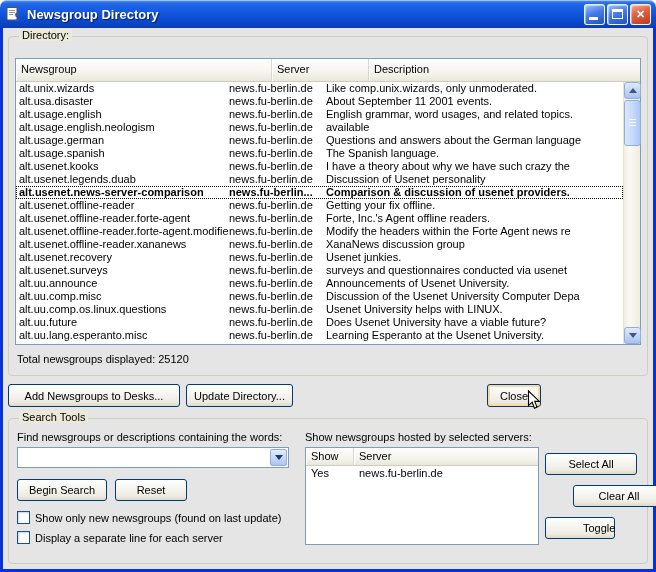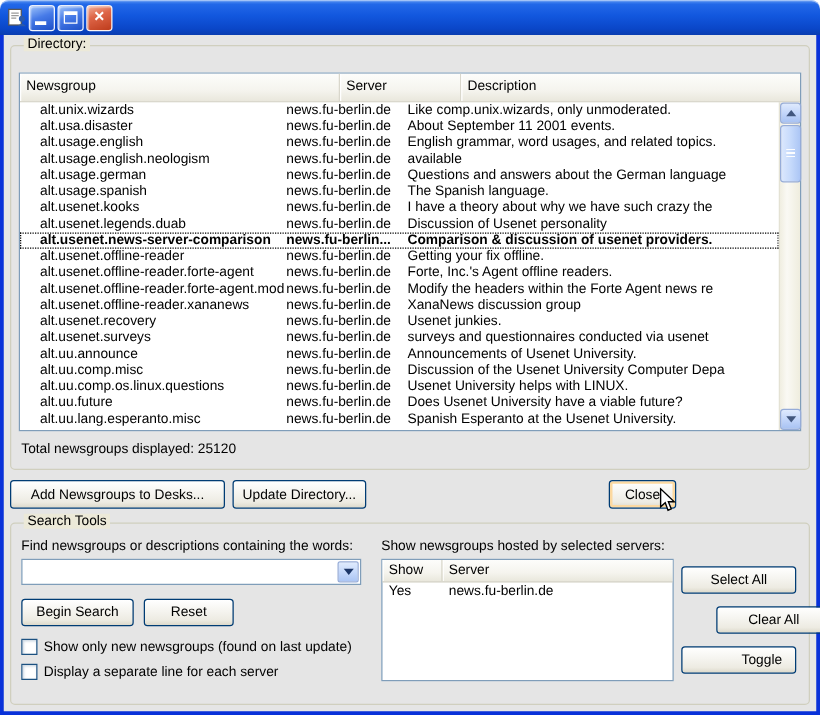--- a/index.html
+++ b/index.html
@@ -50,21 +50,21 @@
                border-bottom:1px solid #CFCDC0; }
   .hcell { font-size:11px; padding:4px 0 0 5px; border-right:1px solid #D9D7CC;
            box-shadow:inset 1px 0 0 #fff; white-space:nowrap; overflow:hidden; }
   .col-n { width:256px; }
   .col-s { width:97px; }
   .col-d { flex:1; border-right:none; }
 
   .lv-rows { position:absolute; left:0; top:23px; right:17px; bottom:0; overflow:hidden; background:#fff; }
   .trow { display:flex; height:13px; line-height:13px; font-size:11px; white-space:nowrap; }
   .trow span { overflow:hidden; display:block; }
-  .cell-n { width:212px; padding-left:16px; }
+  .cell-n { width:212px; padding-left:3px; }
   .cell-s { width:97px; padding-left:1px; }
   .cell-d { flex:1; padding-left:1px; }
   .trow.selected { font-weight:bold; outline:1px dotted #000; outline-offset:-1px; }
 
   
   .scrollbar { position:absolute; top:23px; right:0; bottom:0; width:17px;
                background:linear-gradient(90deg,#F0EEE1,#FAF9F4 35%,#EFEDDE);
                border-left:1px solid #E4E2D4; }
   .sb-btn { position:absolute; left:0; width:17px; height:17px;
             background:linear-gradient(180deg,#DFEAFD 0%,#C3D6FA 50%,#A8C2F2 100%);
@@ -118,40 +118,41 @@
   .server-list .lv-header { height:18px; }
   .server-list .hcell { padding-top:2px; }
   .sv-show { width:48px; }
   .sv-server { flex:1; border-right:none; }
   .sv-row { display:flex; height:15px; line-height:15px; }
   .sv-row .sv-show { padding-left:5px; }
   .sv-row .sv-server { padding-left:5px; }
 
   .selectall-btn { left:536px; top:34px; width:92px; height:22px;text-align:center; }
   .clearall-btn  { left:564px; top:66px; width:92px; height:22px; }
-  .toggle-btn    { left:536px; top:98px; width:92px; height:22px;padding-left:37px; }
+  .toggle-btn    { left:536px; top:98px; width:70px; height:22px;padding-left:37px; }
 
   .cursor { position:absolute; left:524px; top:362px; z-index:20; }
 </style>
 </head>
 <body>
 
 <div class="window">
 
   <div class="titlebar">
     <span class="app-icon">
       <svg width="16" height="16" viewBox="0 0 16 16">
         <rect x="1" y="1.5" width="10" height="12.5" fill="#FFFFFF" stroke="#555555"></rect>
         <line x1="3" y1="4.5" x2="9" y2="4.5" stroke="#9A9A9A"></line>
         <line x1="3" y1="6.5" x2="9" y2="6.5" stroke="#9A9A9A"></line>
         <line x1="3" y1="8.5" x2="7" y2="8.5" stroke="#9A9A9A"></line>
         <circle cx="11.5" cy="9" r="2.4" fill="#2C5AA8"></circle>
         <path d="M8 15 Q11.5 10.8 15 15 Z" fill="#2C5AA8"></path>
       </svg>
     </span>
+    <span class="title">Newsgroup Directory</span>
     <span class="tb-buttons">
       <span class="tb-btn min">
           <span class="glyph-min"></span>
         </span>
       <span class="tb-btn max">
           <span class="glyph-max"></span>
         </span>
       <span class="tb-btn close">
           <span class="glyph-close">✕</span>
         </span>
@@ -261,21 +262,21 @@
               <span class="cell-d">Usenet University helps with LINUX.</span>
             </div>
             <div class="trow">
               <span class="cell-n">alt.uu.future</span>
               <span class="cell-s">news.fu-berlin.de</span>
               <span class="cell-d">Does Usenet University have a viable future?</span>
             </div>
             <div class="trow">
               <span class="cell-n">alt.uu.lang.esperanto.misc</span>
               <span class="cell-s">news.fu-berlin.de</span>
-              <span class="cell-d">Spanish Esperanto at the Usenet University.</span>
+              <span class="cell-d">Learning Esperanto at the Usenet University.</span>
             </div>
           </div>
         <div class="scrollbar">
           <div class="sb-btn sb-up">
               <span class="tri-up"></span>
             </div>
           <div class="sb-thumb"></div>
           <div class="sb-btn sb-down">
               <span class="tri-down"></span>
             </div>

